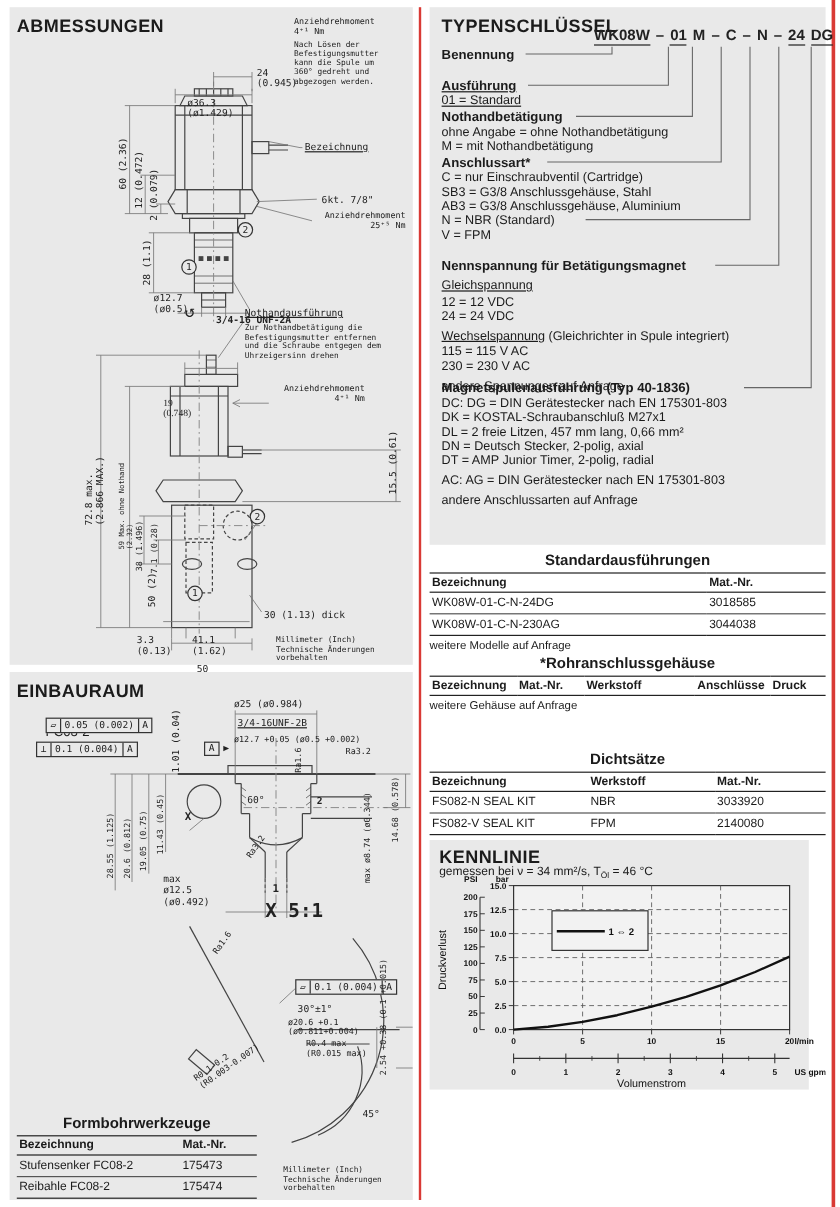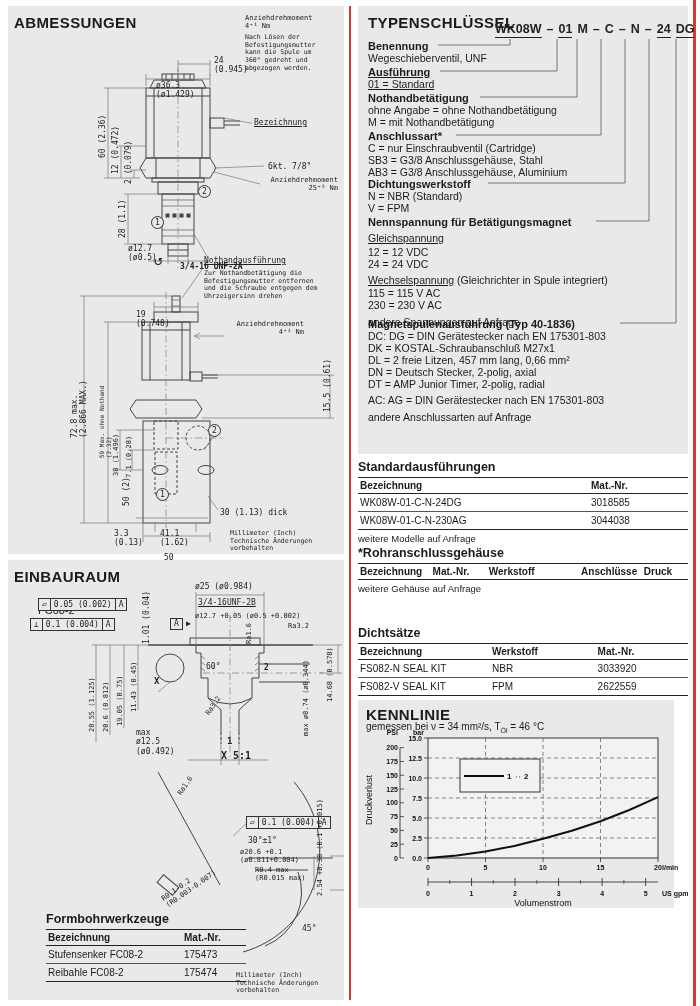--- a/index.html
+++ b/index.html
@@ -4,21 +4,21 @@
 <style>
   html,body{margin:0;padding:0;}
   body{width:700px;height:1006px;position:relative;background:#fff;
        font-family:"Liberation Sans",sans-serif;color:#1b1b1b;overflow:hidden;}
   .panel{position:absolute;background:#e9e9e9;}
   .redline{position:absolute;background:#d93a35;}
   .sec-title{position:absolute;font-size:15px;font-weight:bold;letter-spacing:.4px;}
   .sub-title{position:absolute;font-size:11px;}
   .lbl{position:absolute;font-family:"DejaVu Sans Mono",monospace;font-size:8px;
        line-height:1.18;color:#222;white-space:pre-line;}
-  .f7{font-size:7px;} .f65{font-size:6.5px;} .f6{font-size:6px;} .f9{font-size:9px;} .f10{font-size:10px;text-align:center;}
+  .f7{font-size:7px;} .f65{font-size:6.5px;} .f6{font-size:6px;} .f9{font-size:9px;} .f10{font-size:16px;text-align:center;}
   .b{font-weight:bold;} .u{text-decoration:underline;} .ctr{text-align:left;margin-top:29px;} .rgt{text-align:right;}
   .rot{transform:rotate(-90deg);transform-origin:0 0;white-space:nowrap;}
   .r35{transform:rotate(-35deg);transform-origin:0 0;}
   .r55{transform:rotate(-55deg);transform-origin:0 0;}
   .circ{position:absolute;width:11px;height:11px;border:1px solid #333;border-radius:50%;
         background:#e9e9e9;font-family:"DejaVu Sans Mono",monospace;font-size:8px;
         text-align:center;line-height:11px;color:#222;}
   .gdt{position:absolute;display:inline-flex;border:1px solid #333;background:#e9e9e9;
        font-family:"DejaVu Sans Mono",monospace;font-size:8px;line-height:11px;}
   .gdt span{padding:0 3px;border-right:1px solid #333;} .gdt span:last-child{border-right:none;}
@@ -27,21 +27,21 @@
   svg{position:absolute;left:0;top:0;}
   
   .ts-head{font-size:11px;font-weight:bold;margin:0;}
   .ts-body{font-size:10.5px;line-height:1.14;white-space:pre-line;margin:1px 0 0 0;}
   .ts-sec{position:absolute;left:10px;width:316px;}
   .code-line{position:absolute;left:137px;top:16px;display:flex;gap:5px;
              font-size:12.5px;font-weight:bold;color:#222;}
   .code-line span{line-height:14px;}
   .tok-u{border-bottom:1.5px solid #222;padding-bottom:1px;}
   .tbl-block{position:absolute;left:358px;width:330px;}
-  .ttl{font-weight:bold;font-size:12.5px;margin:0 0 3px 0;}
+  .ttl{font-weight:bold;font-size:12.5px;margin:0 0 3px 0;text-align:center;}
   table.dt{width:100%;border-collapse:collapse;font-size:10px;}
   table.dt th{text-align:left;font-weight:bold;border-top:1.6px solid #222;
               border-bottom:1px solid #222;padding:2px 2px;}
   table.dt td{border-bottom:1px solid #555;padding:3px 2px;}
   table.dt tr.last td{border-bottom:1.6px solid #222;}
   .tnote{font-size:9.5px;margin-top:3px;}
   .kc-sub{position:absolute;left:8px;top:21px;font-size:10px;}
   .kc-sub sub{font-size:7px;}
 </style>
 </head>
@@ -145,21 +145,21 @@
   <div class="lbl" style="left:120px;top:238px;">ø12.7
 (ø0.5)</div>
   <div class="lbl" style="left:172px;top:256px;font-weight:bold;">3/4-16 UNF-2A</div>
 
   <div class="lbl" style="left:146px;top:246px;font-size:14px;">↺</div>
   <div class="lbl u" style="left:196px;top:250px;">Nothandausführung</div>
   <div class="lbl f65" style="left:196px;top:264px;">Zur Nothandbetätigung die
 Befestigungsmutter entfernen
 und die Schraube entgegen dem
 Uhrzeigersinn drehen</div>
-  <div class="lbl ctr" style="left:128px;top:275px;width:36px;">19
+  <div class="lbl ctr" style="left:128px;top:296px;width:36px;font-family:Liberation Serif, serif;">19
 (0.748)</div>
   <div class="lbl f7 rgt" style="left:196px;top:314px;width:100px;">Anziehdrehmoment
 4⁺¹ Nm</div>
   <div class="lbl rot" style="left:62px;top:432px;">72.8 max.</div>
   <div class="lbl rot" style="left:71px;top:432px;">(2.866 MAX.)</div>
   <div class="lbl rot f6" style="left:90px;top:452px;">59 Max. ohne Nothand</div>
   <div class="lbl rot f6" style="left:97px;top:452px;">(2.32)</div>
   <div class="lbl rot" style="left:315px;top:406px;">15.5 (0.61)</div>
   <div class="lbl rot" style="left:114px;top:500px;">50 (2)</div>
   <div class="lbl rot f7" style="left:104px;top:470px;">38 (1.496)</div>
@@ -260,21 +260,21 @@
   <div class="lbl" style="left:240px;top:276px;">30°±1°</div>
   <div class="lbl f7" style="left:232px;top:288px;">ø20.6 +0.1
 (ø0.811+0.004)</div>
   <div class="lbl f7" style="left:247px;top:306px;">R0.4 max
 (R0.015 max)</div>
   <div class="lbl r35 f7" style="left:152px;top:336px;">R0.1-0.2
 (R0.003-0.007)</div>
   <div class="lbl rot f7" style="left:308px;top:336px;">2.54 +0.38 (0.1 +0.015)</div>
   <div class="lbl" style="left:294px;top:364px;">45°</div>
 
-  <div style="position:absolute;left:6px;top:352px;width:200px;margin-left:32px;">
+  <div style="position:absolute;left:6px;top:369px;width:200px;">
     <div class="ttl">Formbohrwerkzeuge</div>
     <table class="dt">
       <tbody>
           <tr>
         <th style="width:68%">Bezeichnung</th>
         <th>Mat.-Nr.</th>
       </tr>
       <tr>
         <td>Stufensenker FC08-2</td>
         <td>175473</td>
@@ -317,39 +317,37 @@
       <span>C</span>
       <span>–</span>
       <span>N</span>
       <span>–</span>
       <span class="tok-u">24</span>
       <span class="tok-u">DG</span>
     </div>
 
   <div class="ts-sec" style="top:34px;">
     <p class="ts-head">Benennung</p>
-    <p class="ts-body">Wegeschieberventil, UNF</p>
   </div>
   <div class="ts-sec" style="top:60px;text-decoration:underline;">
     <p class="ts-head">Ausführung</p>
     <p class="ts-body">01  = Standard</p>
   </div>
   <div class="ts-sec" style="top:86px;">
     <p class="ts-head">Nothandbetätigung</p>
     <p class="ts-body">ohne Angabe = ohne Nothandbetätigung
 M   = mit Nothandbetätigung</p>
   </div>
   <div class="ts-sec" style="top:124px;">
     <p class="ts-head">Anschlussart*</p>
     <p class="ts-body">C    = nur Einschraubventil (Cartridge)
 SB3 = G3/8 Anschlussgehäuse, Stahl
 AB3 = G3/8 Anschlussgehäuse, Aluminium</p>
   </div>
   <div class="ts-sec" style="top:172px;">
-    <p class="ts-head">Dichtungswerkstoff</p>
     <p class="ts-body">N    = NBR (Standard)
 V    = FPM</p>
   </div>
   <div class="ts-sec" style="top:210px;">
     <p class="ts-head">Nennspannung für Betätigungsmagnet</p>
     <p class="ts-body u" style="display:inline-block;">Gleichspannung</p>
     <p class="ts-body">12   = 12 VDC
 24   = 24 VDC</p>
     <p class="ts-body" style="margin-top:4px;"><span class="u">Wechselspannung</span><span> (Gleichrichter in Spule integriert)</span></p>
     <p class="ts-body">115 = 115 V AC
@@ -415,21 +413,21 @@
       <th>Mat.-Nr.</th>
     </tr>
     <tr>
       <td>FS082-N SEAL KIT</td>
       <td>NBR</td>
       <td>3033920</td>
     </tr>
     <tr class="last">
       <td>FS082-V SEAL KIT</td>
       <td>FPM</td>
-      <td>2622559</td>
+      <td>2140080</td>
     </tr>
   </tbody>
     </table>
 </div>
 
 <div class="panel" style="left:358px;top:700px;width:316px;height:208px;">
   <div class="sec-title" style="left:8px;top:6px;">KENNLINIE</div>
   <div class="kc-sub"><span>gemessen bei ν = 34 mm²/s, T</span><sub>Öl</sub><span> = 46 °C</span></div>
   <svg id="kchart" width="330" height="178" viewBox="0 0 330 178" style="top:30px;">
       <rect x="70" y="8" width="230" height="120" fill="#f2f2f2" stroke="#333" stroke-width="1"></rect>

